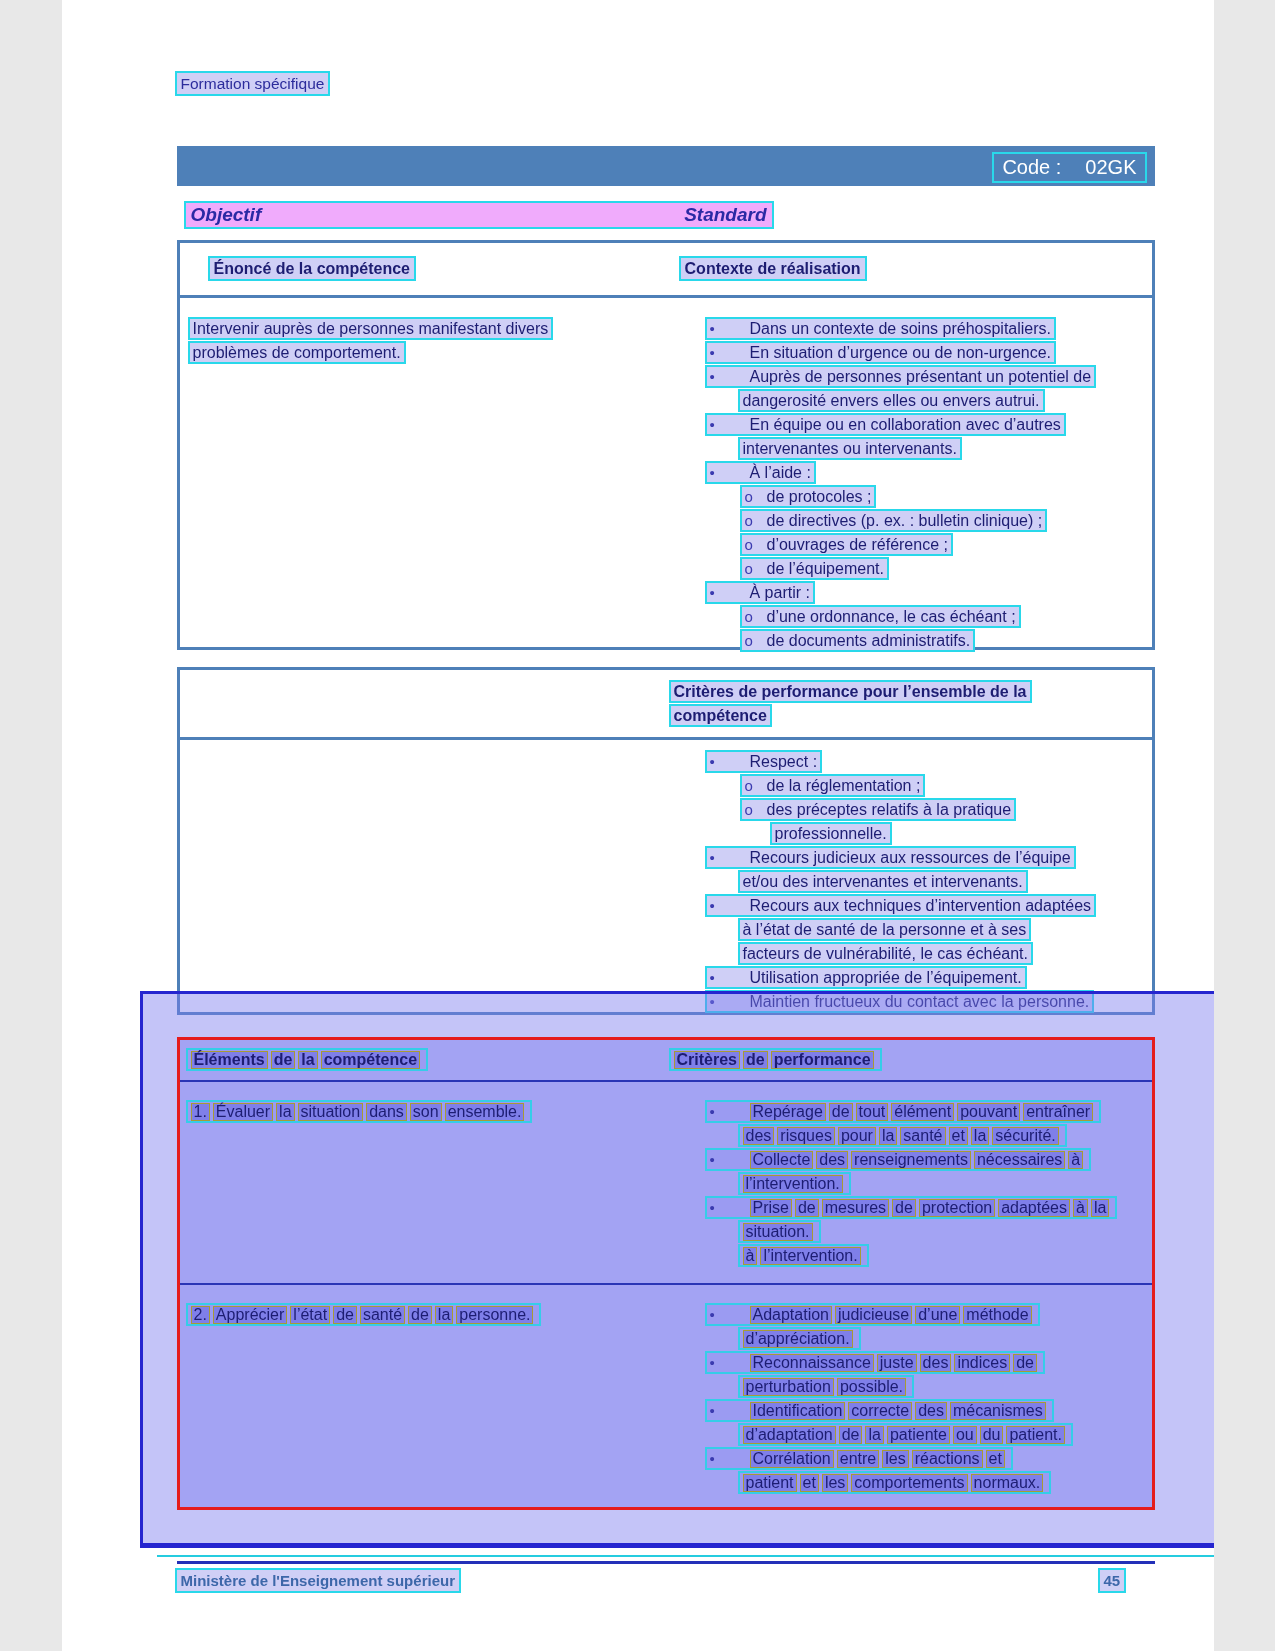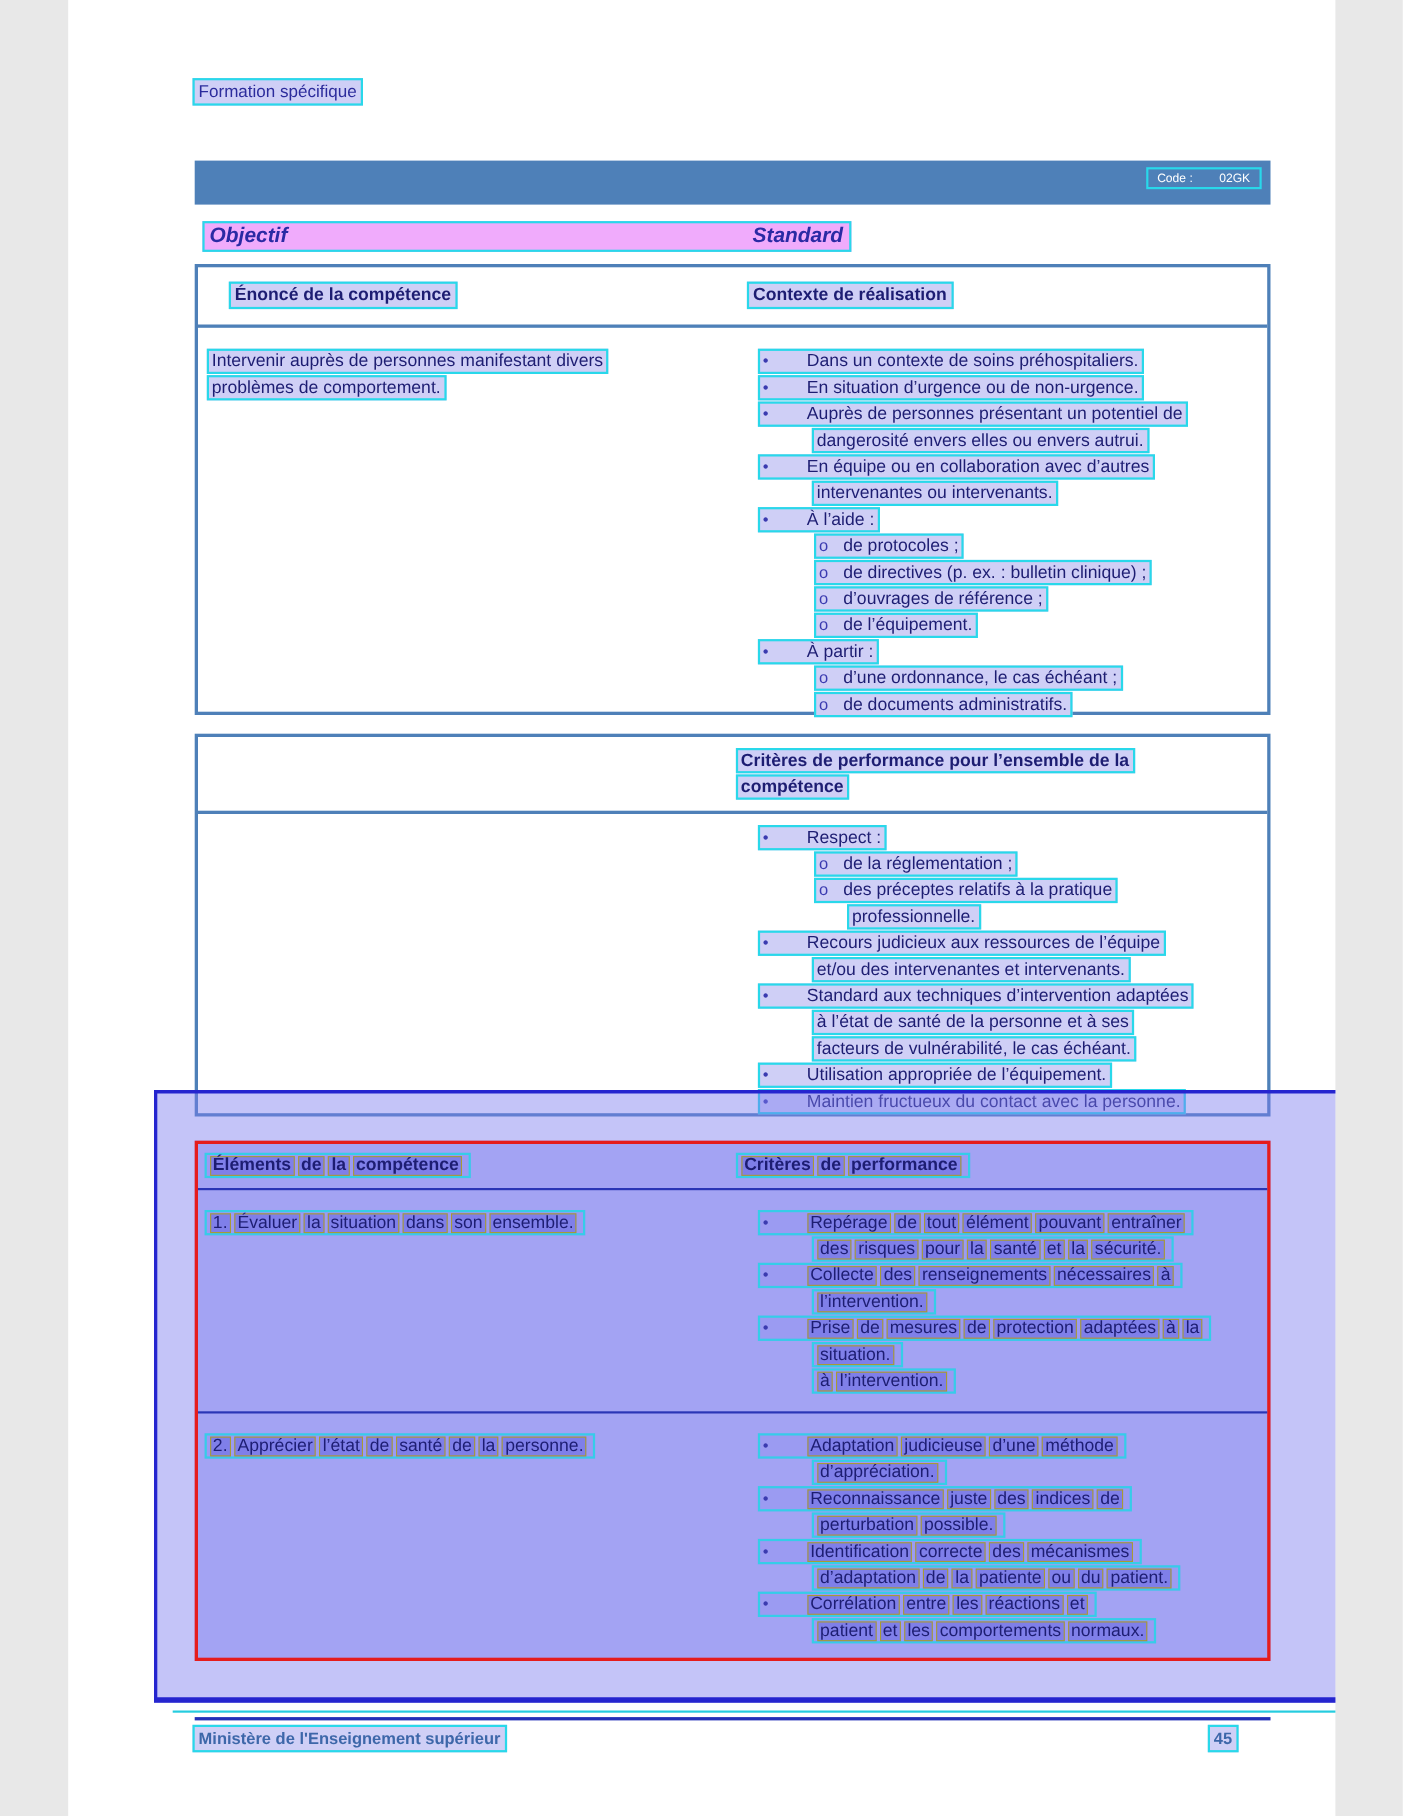--- a/index.html
+++ b/index.html
@@ -12,21 +12,21 @@
   
   .hl {
     display: inline-block; background: #cfcff6; border: 2px solid #29d8ea;
     padding: 1px 4px; line-height: 19px; white-space: nowrap;
   }
   .eyebrow { position: absolute; left: 113px; top: 71px; font-size: 15.5px; color: #2c2c9c; }
 
   .band { position: absolute; left: 115px; top: 146px; width: 978px; height: 40px; background: #4e80b8; }
   .code-box {
     position: absolute; right: 8px; top: 6px; border: 2px solid #29d8ea;
-    color: #ffffff; font-size: 11px; padding: 2px 8px; display: flex; gap: 24px; white-space: nowrap;
+    color: #ffffff; font-size: 20px; padding: 2px 8px; display: flex; gap: 24px; white-space: nowrap;
   }
 
   .obj {
     position: absolute; left: 122px; top: 201px; width: 590px; height: 28px;
     background: #f0abfc; border: 2px solid #29d8ea;
     display: flex; justify-content: space-between; align-items: center; padding: 0 5px;
   }
   .obj span { font-weight: bold; font-style: italic; font-size: 19px; color: #2a2aa4; }
 
   .tbl { position: absolute; background: #ffffff; border: 3px solid #4e80b8; }
@@ -40,21 +40,21 @@
   .tbody { display: flex; }
   #t1 .tbody { padding-top: 19px; }
   #t2 .tbody { padding-top: 10px; }
   .bth { font-weight: bold; }
 
   
   .bl {
     width: fit-content; max-width: 480px; background: #cfcff6; border: 2px solid #29d8ea;
     line-height: 19px; margin: 0 0 1px 0; padding: 0 3px; white-space: nowrap;
   }
-  .bl.l1 { margin-left: 20px; }
+  .bl.l1 { margin-left: 36px; }
   .bl.l2 { margin-left: 71px; }
   .bl.c1 { margin-left: 69px; }
   .bl.c2 { margin-left: 101px; }
   .bl.p  { margin-left: 0; }
   .bl.h  { margin-left: 0; font-weight: bold; }
   .marker { display: inline-block; color: #3b3bb0; }
   .marker.m1 { width: 40px; font-size: 15px; }
   .marker.m2 { width: 22px; font-size: 15px; }
 
   
@@ -148,21 +148,21 @@
     </div>
     <div class="tbody">
       <div class="cl"></div>
       <div class="cr">
           <div class="bl l1"><span class="marker m1">•</span><span class="txt">Respect :</span></div>
           <div class="bl l2"><span class="marker m2">o</span><span class="txt">de la réglementation ;</span></div>
           <div class="bl l2"><span class="marker m2">o</span><span class="txt">des préceptes relatifs à la pratique</span></div>
           <div class="bl c2"><span class="txt">professionnelle.</span></div>
           <div class="bl l1"><span class="marker m1">•</span><span class="txt">Recours judicieux aux ressources de l’équipe</span></div>
           <div class="bl c1"><span class="txt">et/ou des intervenantes et intervenants.</span></div>
-          <div class="bl l1"><span class="marker m1">•</span><span class="txt">Standard aux techniques d’intervention adaptées</span></div>
+          <div class="bl l1"><span class="marker m1">•</span><span class="txt">Recours aux techniques d’intervention adaptées</span></div>
           <div class="bl c1"><span class="txt">à l’état de santé de la personne et à ses</span></div>
           <div class="bl c1"><span class="txt">facteurs de vulnérabilité, le cas échéant.</span></div>
           <div class="bl l1"><span class="marker m1">•</span><span class="txt">Utilisation appropriée de l’équipement.</span></div>
           <div class="bl l1"><span class="marker m1">•</span><span class="txt">Maintien fructueux du contact avec la personne.</span></div>
         </div>
     </div>
   </div>
 
   <div id="overlay">
     <div id="t3">

